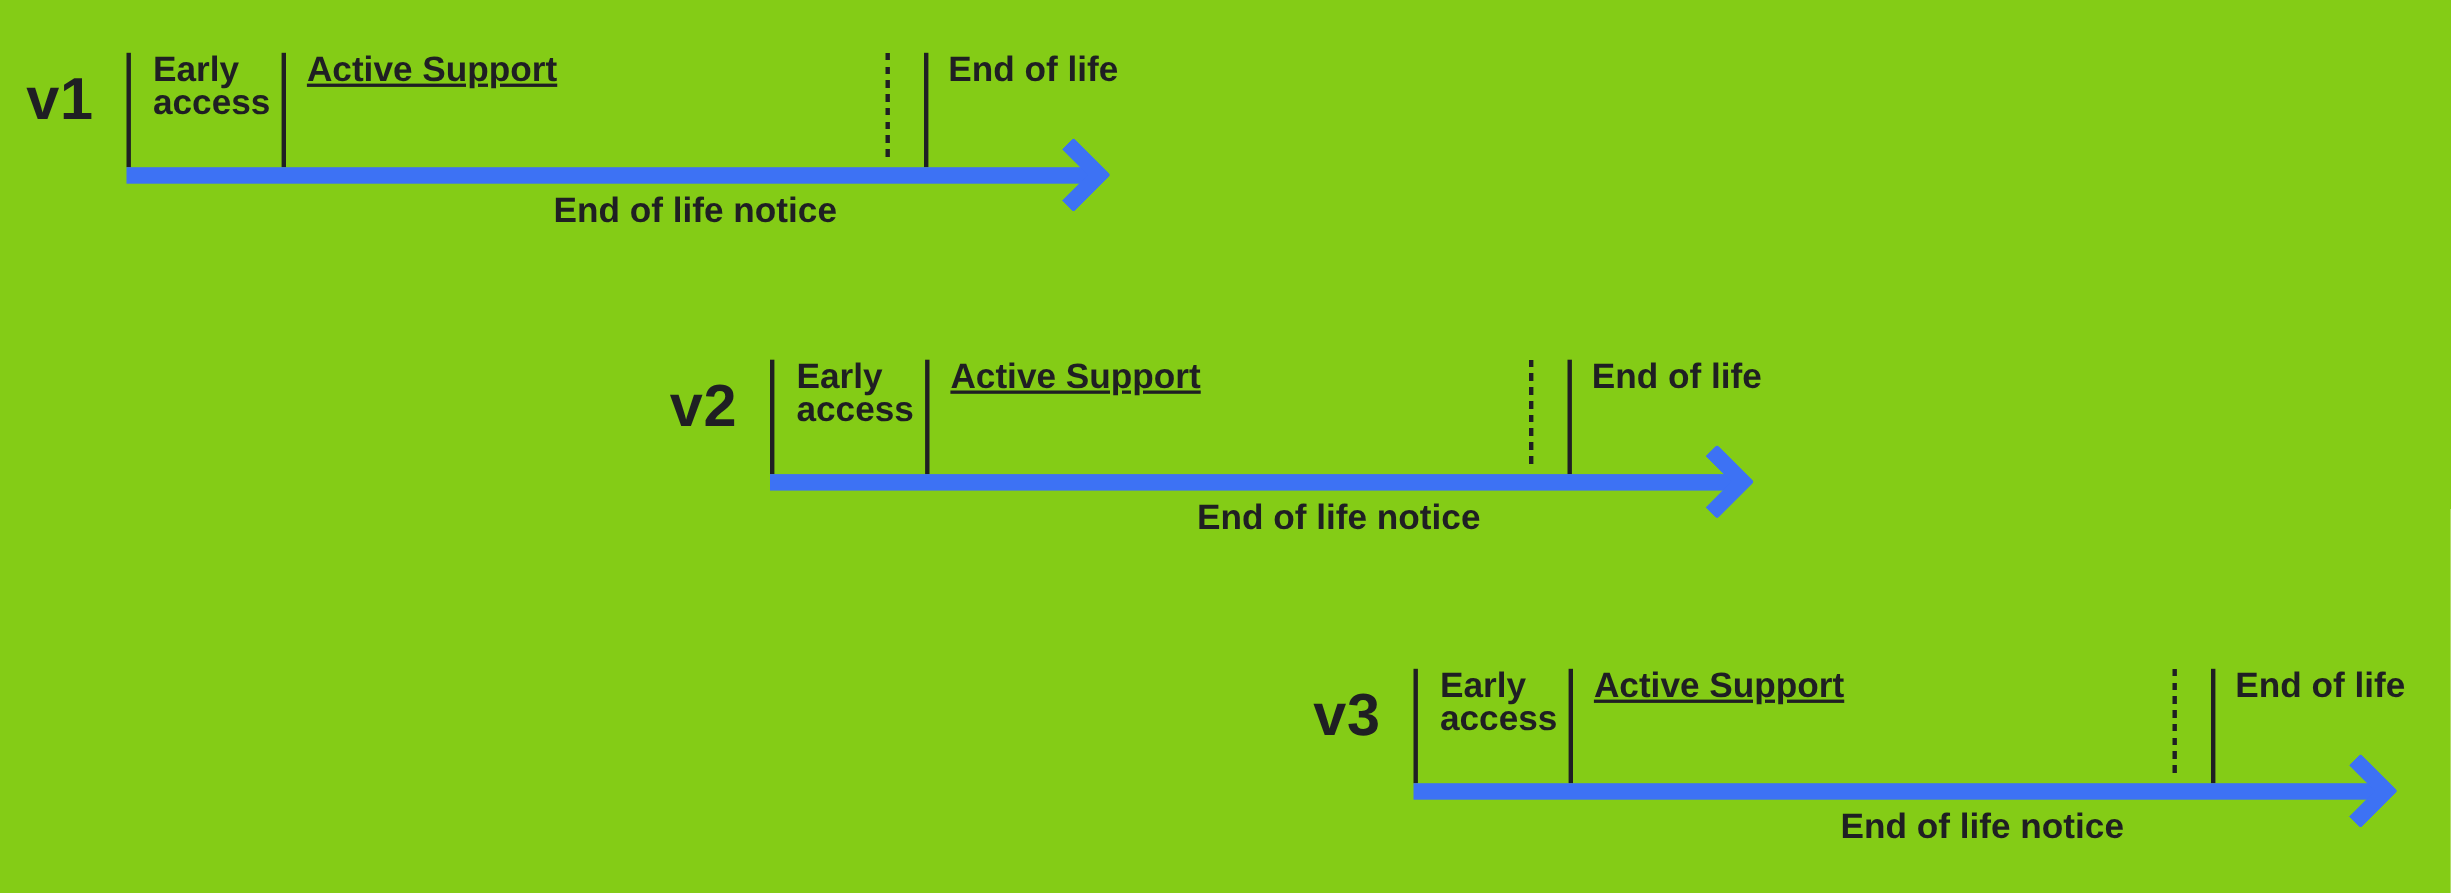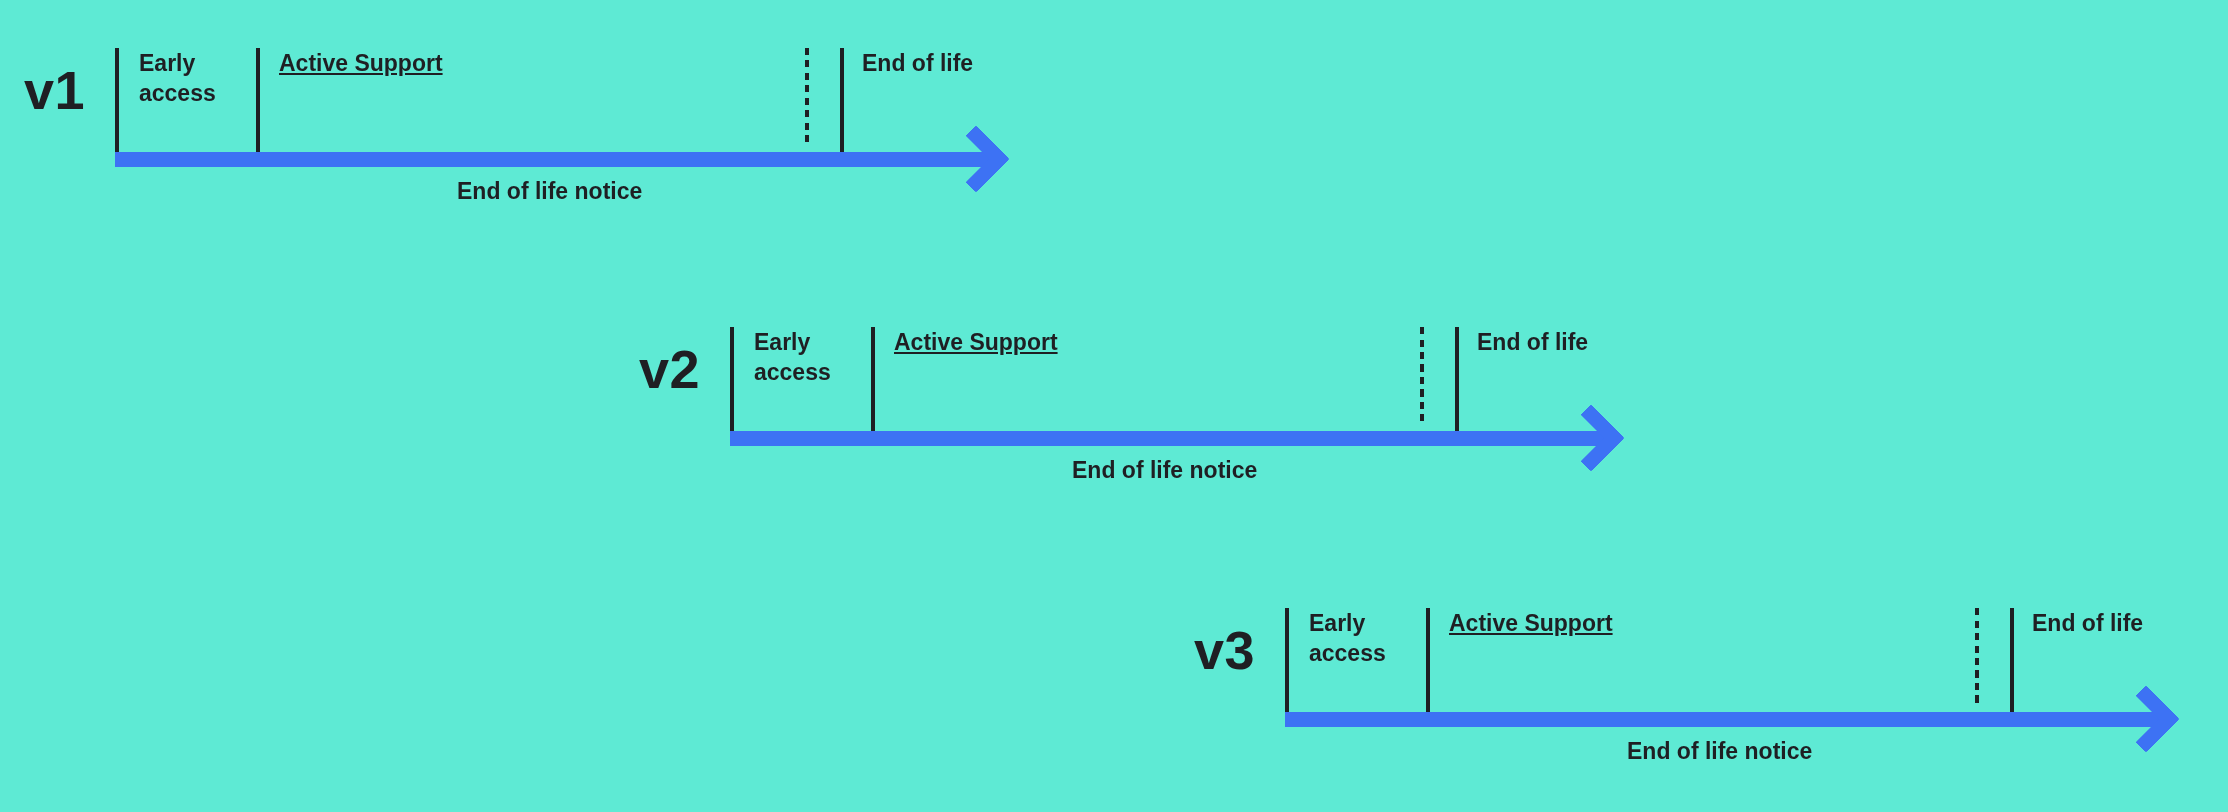--- a/index.html
+++ b/index.html
@@ -1,20 +1,20 @@
 <!DOCTYPE html>
 <html style="--blue: #3d72f4; --ink: #1f1f23;"><head>
 <meta charset="utf-8">
 <style>
   html, body { margin: 0; padding: 0; background: #ffffff; }
   #canvas {
     position: relative;
     width: 2228px;
     height: 812px;
-    background: #5eead4;
+    background: #84cc16;
     overflow: hidden;
     font-family: "Liberation Sans", sans-serif;
     font-weight: 700;
     color: var(--ink, #1f1f23);
   }
   .row {
     position: absolute;
     width: 900px;
     height: 230px;
   }
@@ -45,31 +45,31 @@
     width: 4px;
     height: 99px;
     background: repeating-linear-gradient(
       to bottom,
       var(--ink, #1f1f23) 0px, var(--ink, #1f1f23) 7px,
       transparent 7px, transparent 12.5px);
   }
   .lbl {
     position: absolute;
     top: 0;
-    font-size: 23px;
+    font-size: 32px;
     line-height: 30px;
   }
   .lbl.early   { left: 22px;  width: 118px; }
   .lbl.active  { left: 162px; width: 420px; white-space: nowrap; text-decoration: underline; }
   .lbl.eol     { left: 745px; width: 220px; white-space: nowrap; }
   .lbl.notice  {
     top: 128px;
     left: 340px;
     width: 350px;
-    text-align: left;
+    text-align: center;
     white-space: nowrap;
   }
   .shaft {
     position: absolute;
     left: -2px;
     top: 104px;
     width: 877px;
     height: 15px;
     background: var(--blue, #3d72f4);
   }
@@ -78,21 +78,21 @@
     left: 835px;
     top: 87px;
     width: 33px;
     height: 33px;
     border-top: 15px solid var(--blue, #3d72f4);
     border-right: 15px solid var(--blue, #3d72f4);
     border-radius: 3px;
     transform: rotate(45deg);
   }
   .row.v1 { left: 117px;  top: 48px;  }
-  .row.v2 { left: 732px;  top: 327px; }
+  .row.v2 { left: 702px;  top: 327px; }
   .row.v3 { left: 1287px; top: 608px; }
 </style>
 </head>
 <body>
 
 <div id="canvas">
 
   <div class="row v1">
     <div class="ver">v1</div>
     <div class="tick t1"></div>

